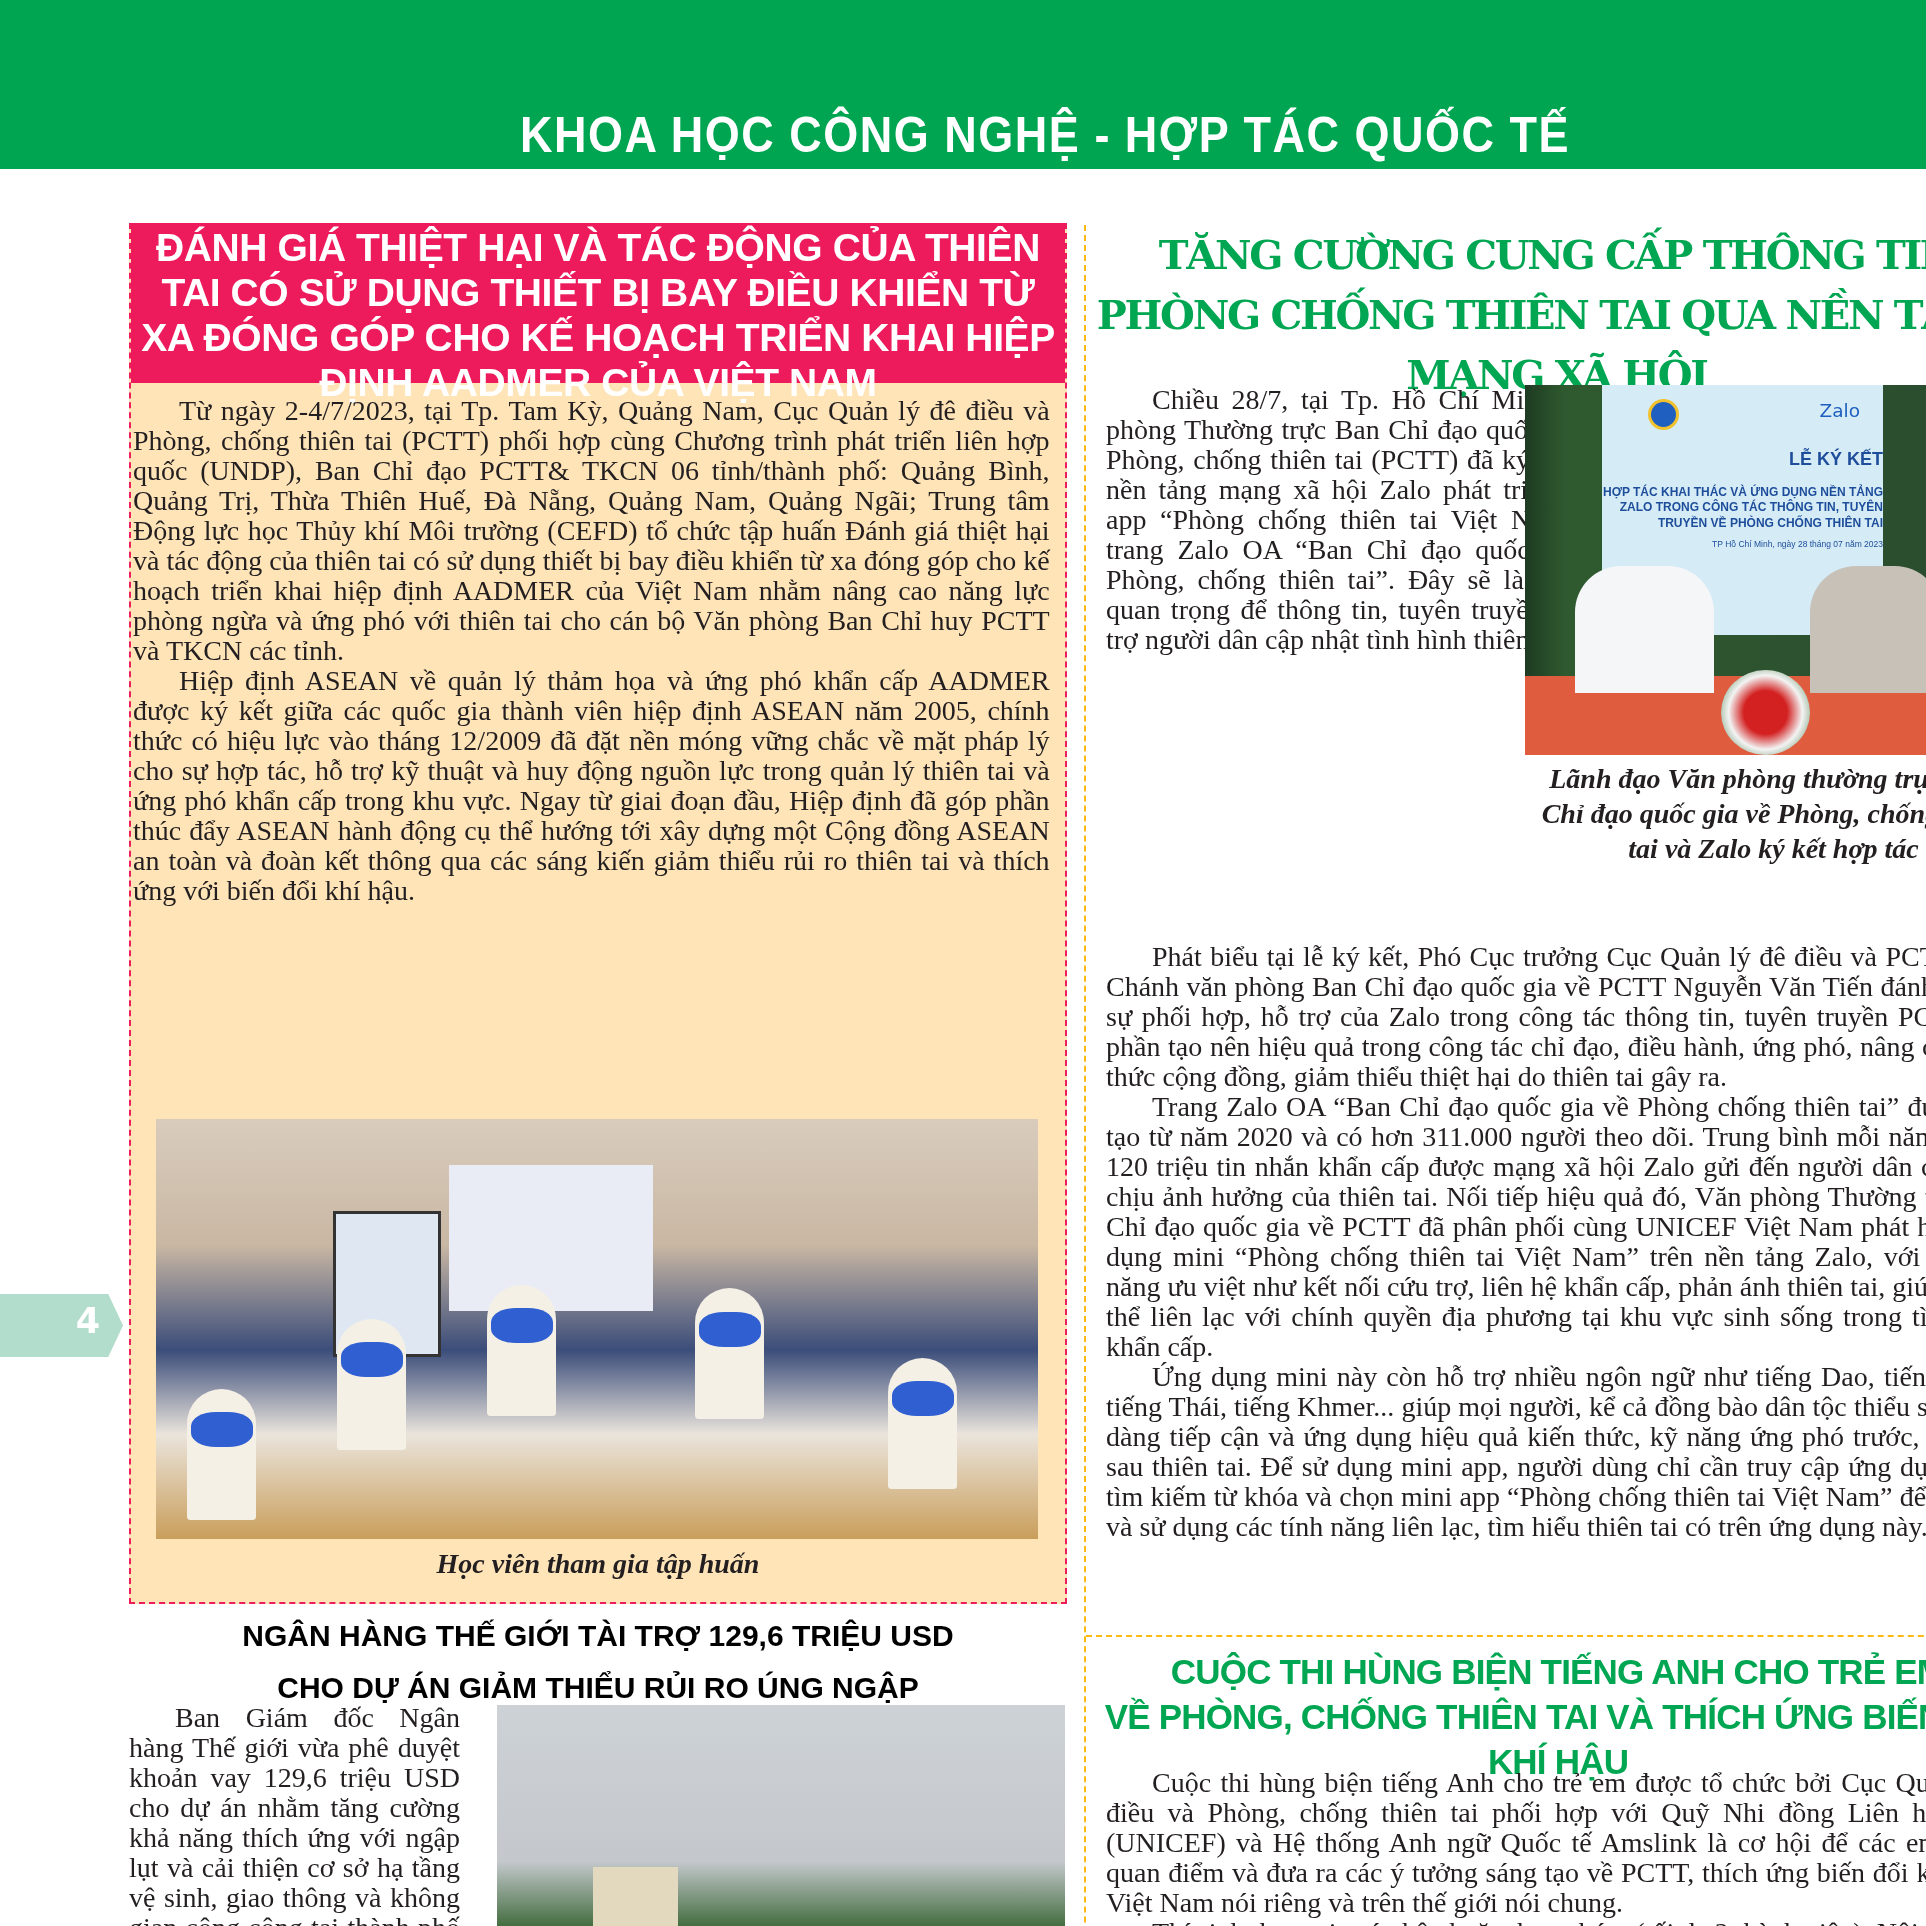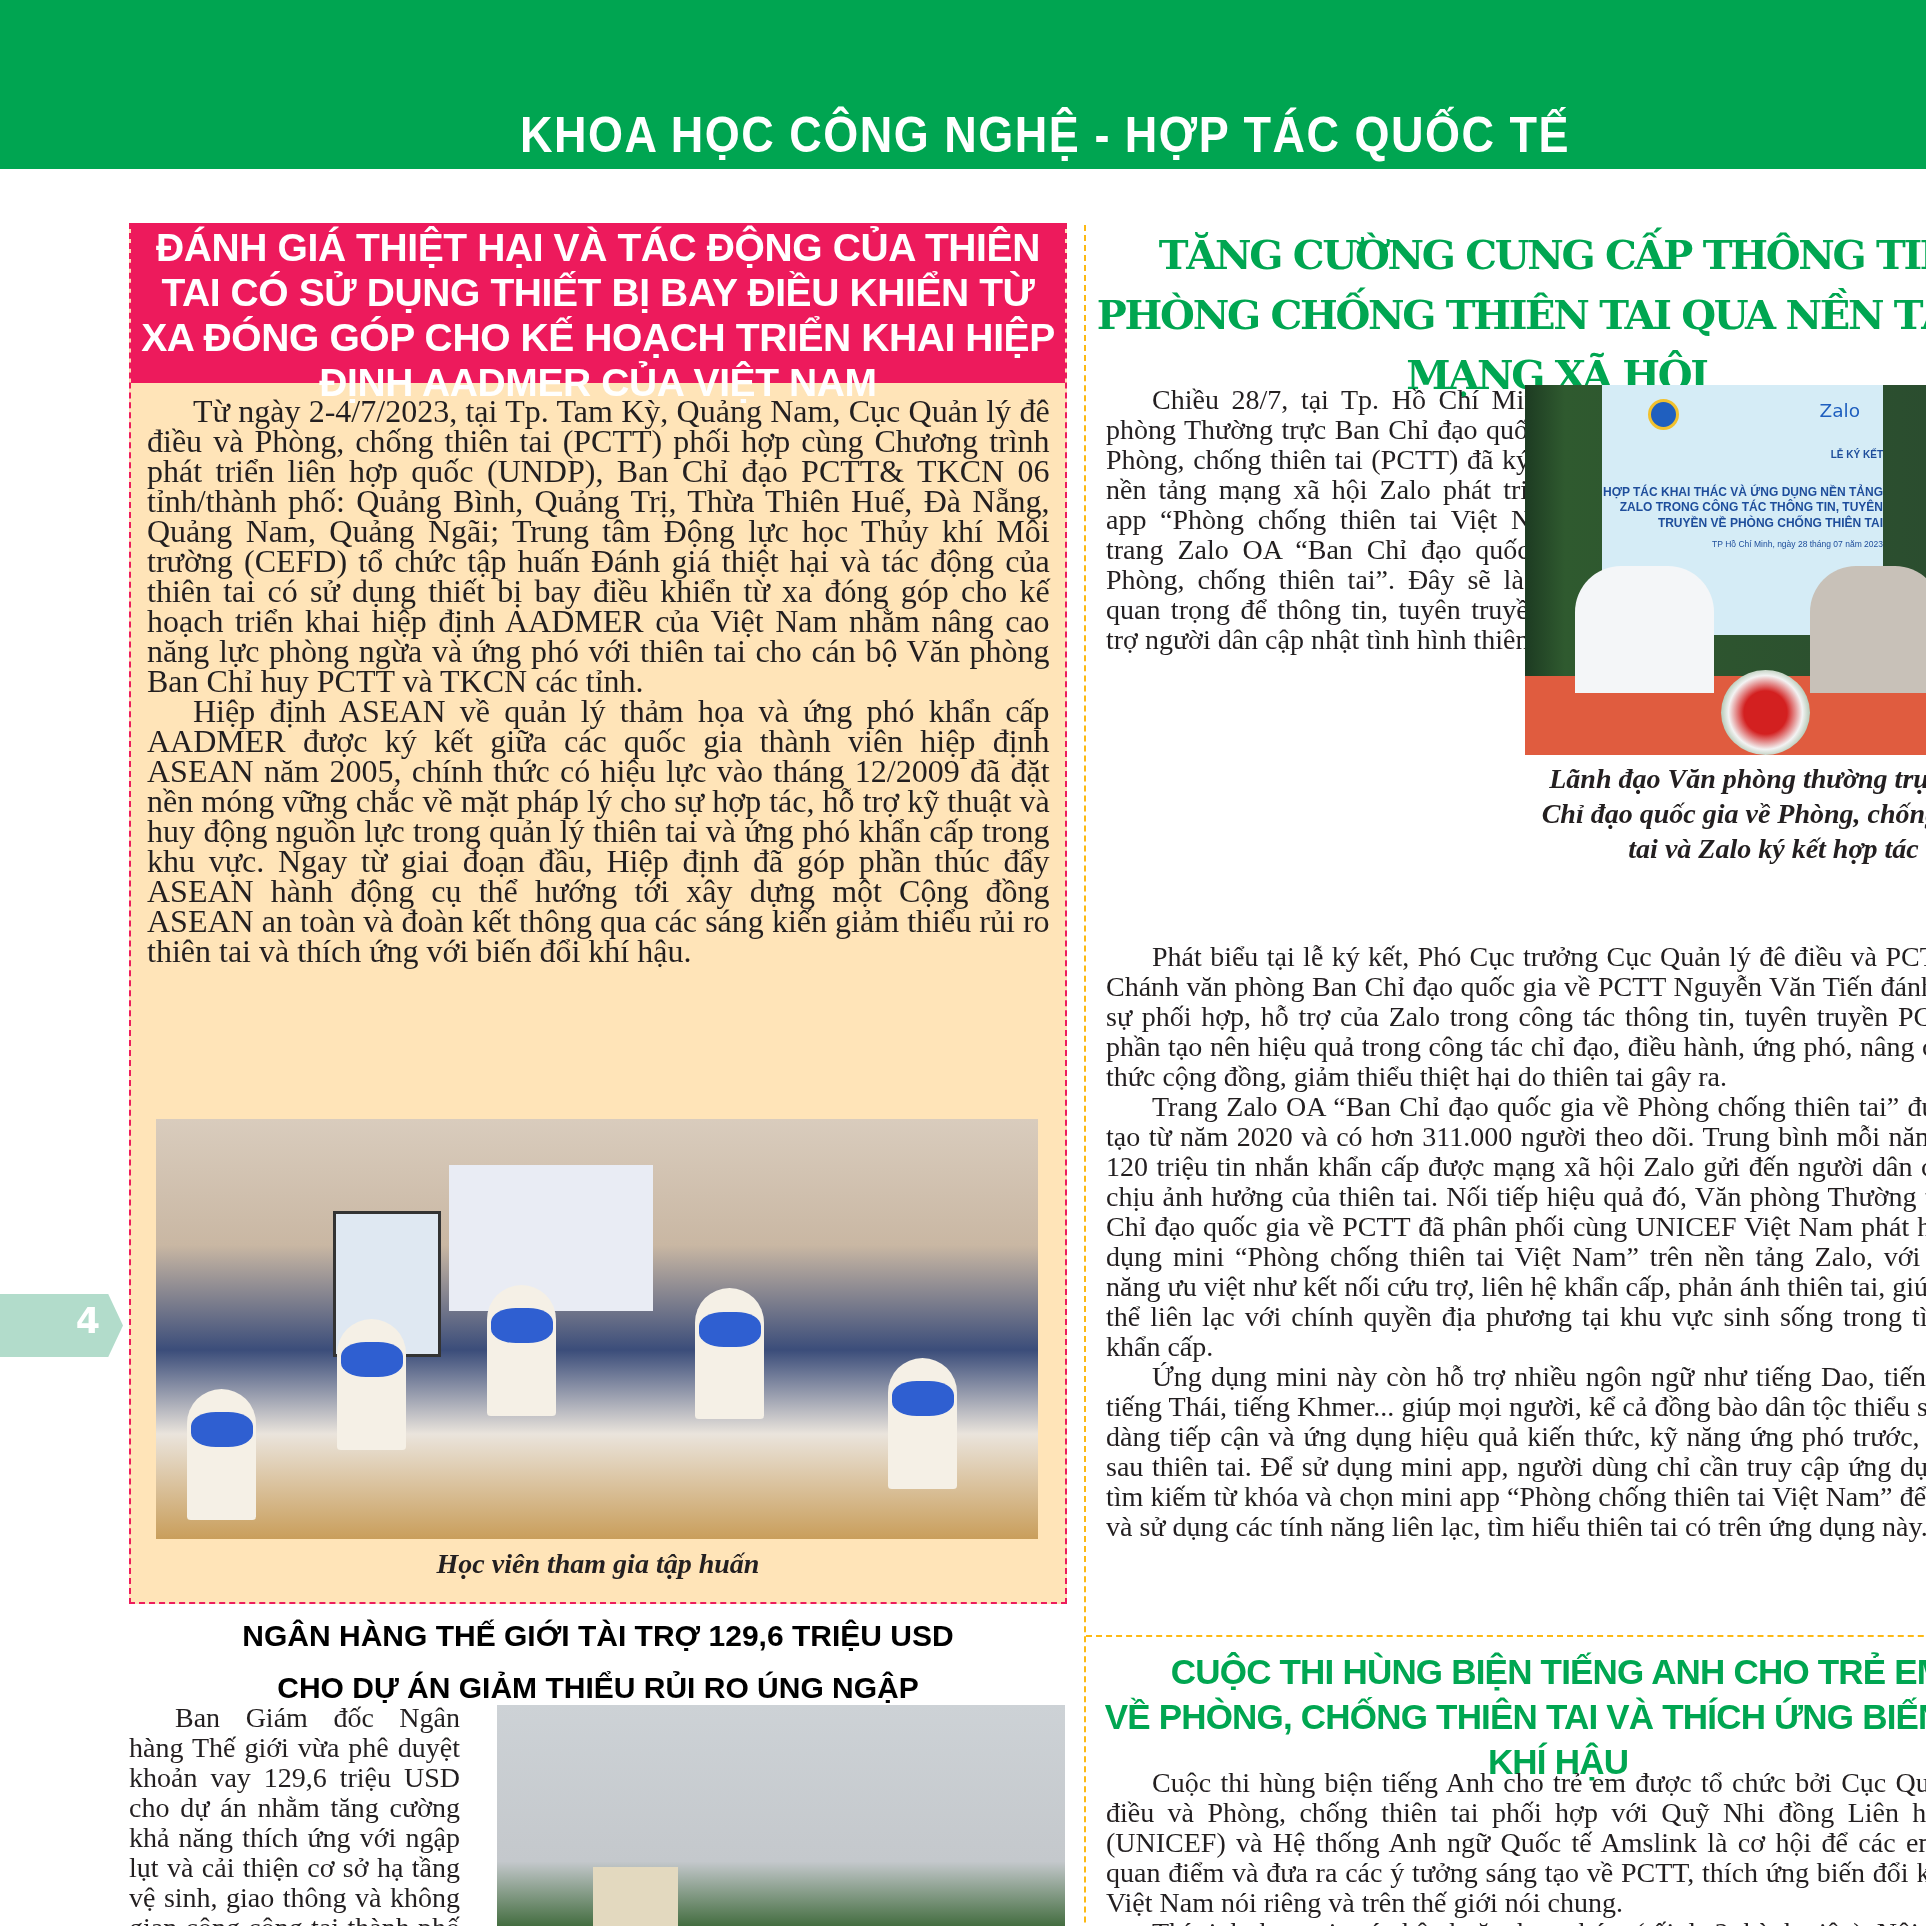--- a/index.html
+++ b/index.html
@@ -12,21 +12,21 @@
 
   .page-tab { position: absolute; left: 0; top: 1294px; width: 123px; height: 63px; background: #b2dccb;
     clip-path: polygon(0 0, 88% 0, 100% 50%, 88% 100%, 0 100%); }
   .page-num { position: absolute; right: 23px; top: 7px; color: #ffffff; font-family: "DejaVu Sans", sans-serif; font-weight: bold; font-size: 35px; }
 
   
   .a1-wrap { position: absolute; left: 129px; top: 223px; width: 938px; height: 1381px; border: 2.3px dashed #ed1c5c; border-top: none; background: #ffe4b8; }
   .a1-head { position: absolute; left: 0; top: 0; width: 100%; height: 160px; background: #ed1a5c; color: #fff;
     font-family: "Liberation Sans", "DejaVu Sans", sans-serif; font-weight: bold; font-size: 39px; line-height: 45px;
     text-align: center; padding-top: 2px; letter-spacing: -0.4px; }
-  .a1-body { position: absolute; left: 16px; top: 173px; right: 15.4px; font-size: 32px; line-height: 30px; text-align: justify; }
+  .a1-body { position: absolute; left: 2px; top: 173px; right: 15.4px; font-size: 28px; line-height: 30px; text-align: justify; }
   .a1-body p { text-indent: 46px; }
   .photo { position: absolute; overflow: hidden; }
   .photo-training { left: 25.4px; top: 896px; width: 882px; height: 420px;
     background: linear-gradient(180deg, #d9ccbd 0%, #c9b7a3 30%, #3b4d7a 55%, #eae4dc 75%, #c99e5b 100%); }
   .photo-training .screen { position: absolute; left: 293px; top: 46px; width: 204px; height: 146px; background: #e9ecf4; }
   .photo-training .projector { position: absolute; left: 177px; top: 92px; width: 108px; height: 146px; background: #dfe8f2; border: 3.1px solid #333; }
   .photo-training .chair { position: absolute; width: 69px; height: 131px; border-radius: 35px 35px 3.9px 3.9px; background: #f5f0e6; }
   .photo-training .bow { position: absolute; width: 62px; height: 35px; background: #2f5fd1; border-radius: 40%; }
   .cap { position: absolute; font-style: italic; font-weight: bold; text-align: center; font-size: 28px; line-height: 35px; }
   .a1-cap { left: 0; right: 0; top: 1323px; }
@@ -44,21 +44,21 @@
   .col-divider { position: absolute; left: 1084px; top: 225px; height: 2388px; border-left: 2.3px dashed #fdb913; }
   .a3-head { position: absolute; left: 1094px; top: 225px; width: 925px; text-align: center; color: #00a651;
     font-family: "DejaVu Serif", serif; font-weight: bold; font-size: 40px; line-height: 60px; letter-spacing: -2.3px; }
   .a3-body-narrow { position: absolute; left: 1106px; top: 385px; width: 512px; font-size: 28px; line-height: 30px; text-align: justify; }
   .a3-body-narrow p { text-indent: 46px; }
   .photo-zalo { left: 1525px; top: 385px; width: 497px; height: 370px;
     background: linear-gradient(90deg, #1d3b22 0%, #2f5a2f 8%, #2a4b2f 92%, #1d3b22 100%); }
   .photo-zalo .board { position: absolute; left: 77px; top: 0; width: 281px; height: 250px; background: #d5ecf6; text-align: right; }
   .photo-zalo .board .zlogo { position: absolute; right: 23px; top: 15.4px; color: #1f5fbf; font-family: "DejaVu Sans", sans-serif; font-size: 18.5px; }
   .photo-zalo .board .emb { position: absolute; left: 46px; top: 13.5px; width: 31px; height: 31px; border-radius: 50%; background: #1f5fbf; border: 3.1px solid #f2c12e; }
-  .photo-zalo .board .t1 { position: absolute; left: 0; right: 0; top: 64px; color: #1e4d9b; font-family: "Liberation Sans", sans-serif; font-weight: bold; font-size: 10px; }
+  .photo-zalo .board .t1 { position: absolute; left: 0; right: 0; top: 64px; color: #1e4d9b; font-family: "Liberation Sans", sans-serif; font-weight: bold; font-size: 18px; }
   .photo-zalo .board .t2 { position: absolute; left: 0; right: 0; top: 100px; color: #1e4d9b; font-family: "Liberation Sans", sans-serif; font-weight: bold; font-size: 12px; line-height: 15.4px; }
   .photo-zalo .board .t3 { position: absolute; left: 0; right: 0; top: 154px; color: #1e4d9b; font-family: "Liberation Sans", sans-serif; font-size: 8.5px; padding-left: 33px; }
   .photo-zalo .table { position: absolute; left: 0; right: 0; bottom: 0; height: 79px; background: #e05c3f; }
   .photo-zalo .man { position: absolute; left: 50px; top: 181px; width: 139px; height: 127px; background: #f4f6f8; border-radius: 46px 46px 0 0; }
   .photo-zalo .woman { position: absolute; left: 285px; top: 181px; width: 131px; height: 127px; background: #c8c1b8; border-radius: 46px 46px 0 0; }
   .photo-zalo .flowers { position: absolute; left: 196px; top: 285px; width: 89px; height: 85px; background: radial-gradient(circle, #d32020 35%, #f3f3f3 60%, #2e6b2e 100%); border-radius: 50%; }
   .a3-cap { left: 1525px; width: 497px; top: 761px; }
   .a3-body-wide { position: absolute; left: 1106px; top: 942px; width: 917px; font-size: 28px; line-height: 30px; text-align: justify; }
   .a3-body-wide p { text-indent: 46px; }
   .a3-bottom-rule { position: absolute; left: 1086px; top: 1635px; width: 938px; border-top: 2.3px dashed #fdb913; }

